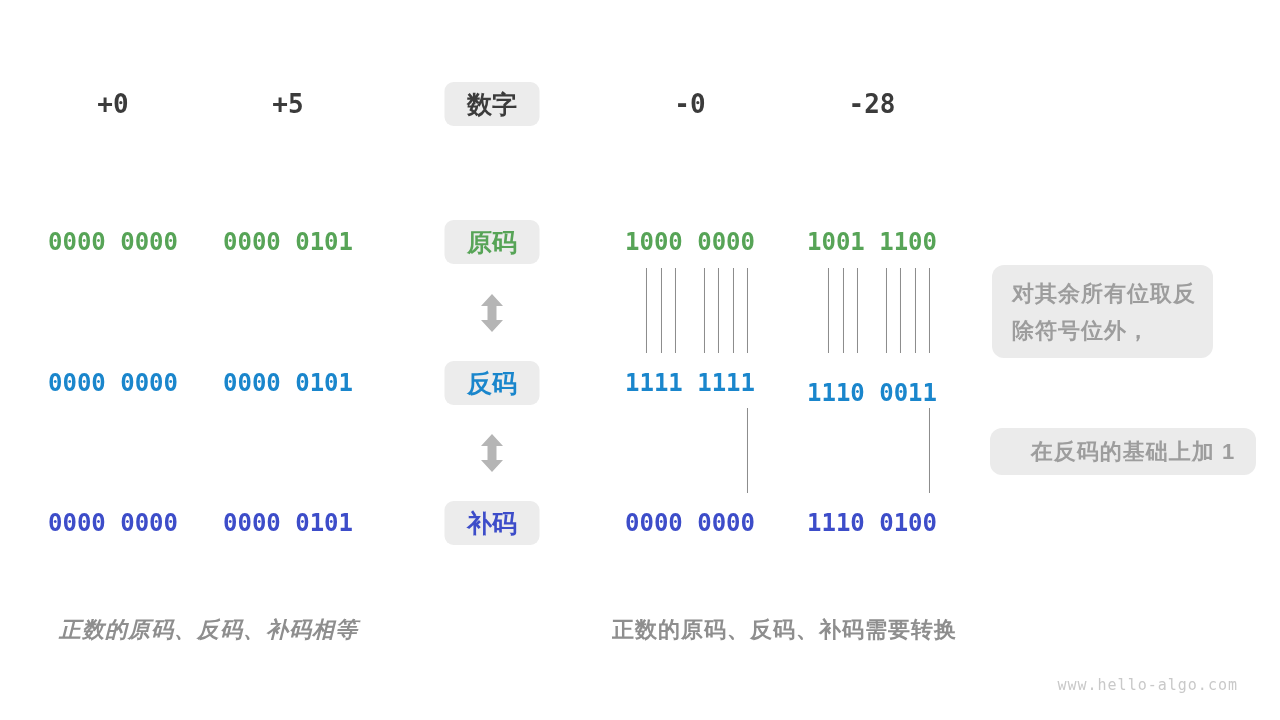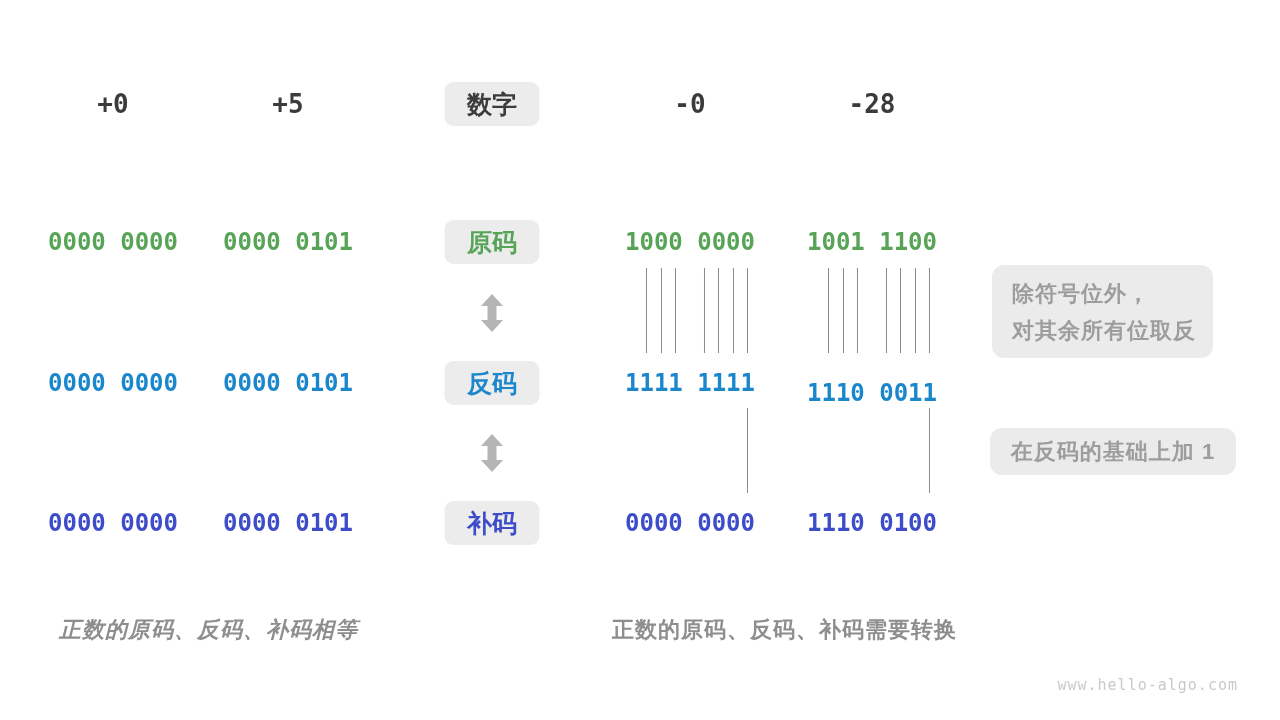--- a/index.html
+++ b/index.html
@@ -61,21 +61,21 @@
     position:absolute; background:var(--note_bg); border-radius:12px;
     color:var(--note_text); font-weight:bold; font-size:22px; letter-spacing:1px;
   }
   .note1{
     left:992px; top:265px; width:221px; height:93px;
     display:flex; flex-direction:column; justify-content:center;
     padding-left:20px; box-sizing:border-box; line-height:37px;
   }
   .note2{
     left:990px; top:428px; width:246px; height:47px;
-    display:flex; align-items:center; justify-content:center; white-space:pre;
+    display:flex; align-items:center; justify-content:center; white-space:pre;padding-left:20px;
   }
 
   .caption{
     position:absolute; transform:translateY(-50%); top:630px;
     color:var(--caption_text); font-weight:bold; font-size:22px; letter-spacing:1px;
     white-space:pre;
   }
   .cap-pos{left:59px;font-style:italic;} .cap-neg{left:612px;}
 
   .watermark{
@@ -152,22 +152,22 @@
 
   <div class="cell bin indigo" style="left:113px; top:523px">0000 0000</div>
   <div class="cell bin indigo" style="left:288px; top:523px">0000 0101</div>
   <div class="labelbox indigo" style="top:523px">
     <span>补码</span>
   </div>
   <div class="cell bin indigo" style="left:690px; top:523px">0000 0000</div>
   <div class="cell bin indigo" style="left:872px; top:523px">1110 0100</div>
 
   <div class="note note1">
+    <span>对其余所有位取反</span>
     <span>除符号位外，</span>
-    <span>对其余所有位取反</span>
   </div>
   <div class="note note2">
     <span>在反码的基础上加 1</span>
   </div>
 
   <div class="caption cap-pos">正数的原码、反码、补码相等</div>
   <div class="caption cap-neg">正数的原码、反码、补码需要转换</div>
 
   <div class="watermark">www.hello-algo.com</div>
 

